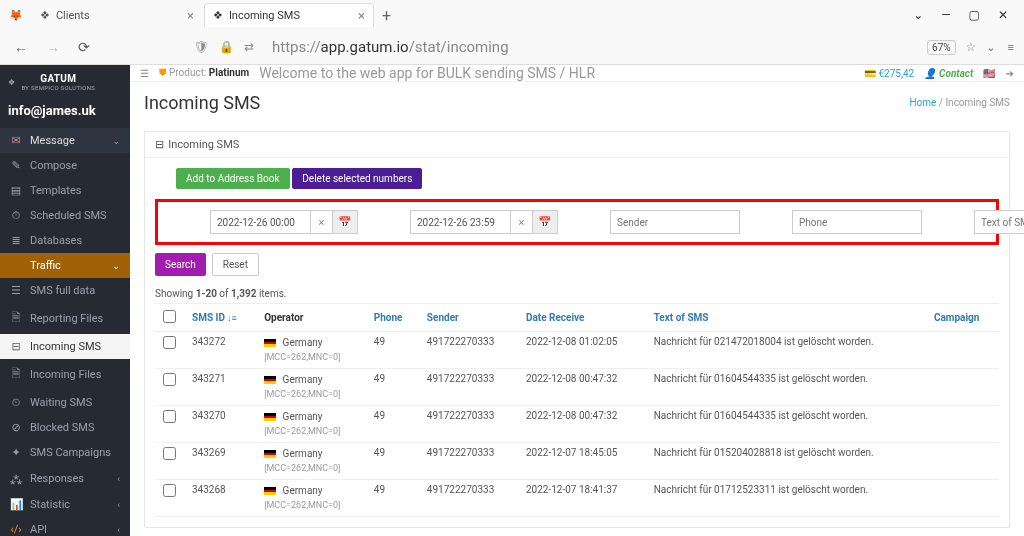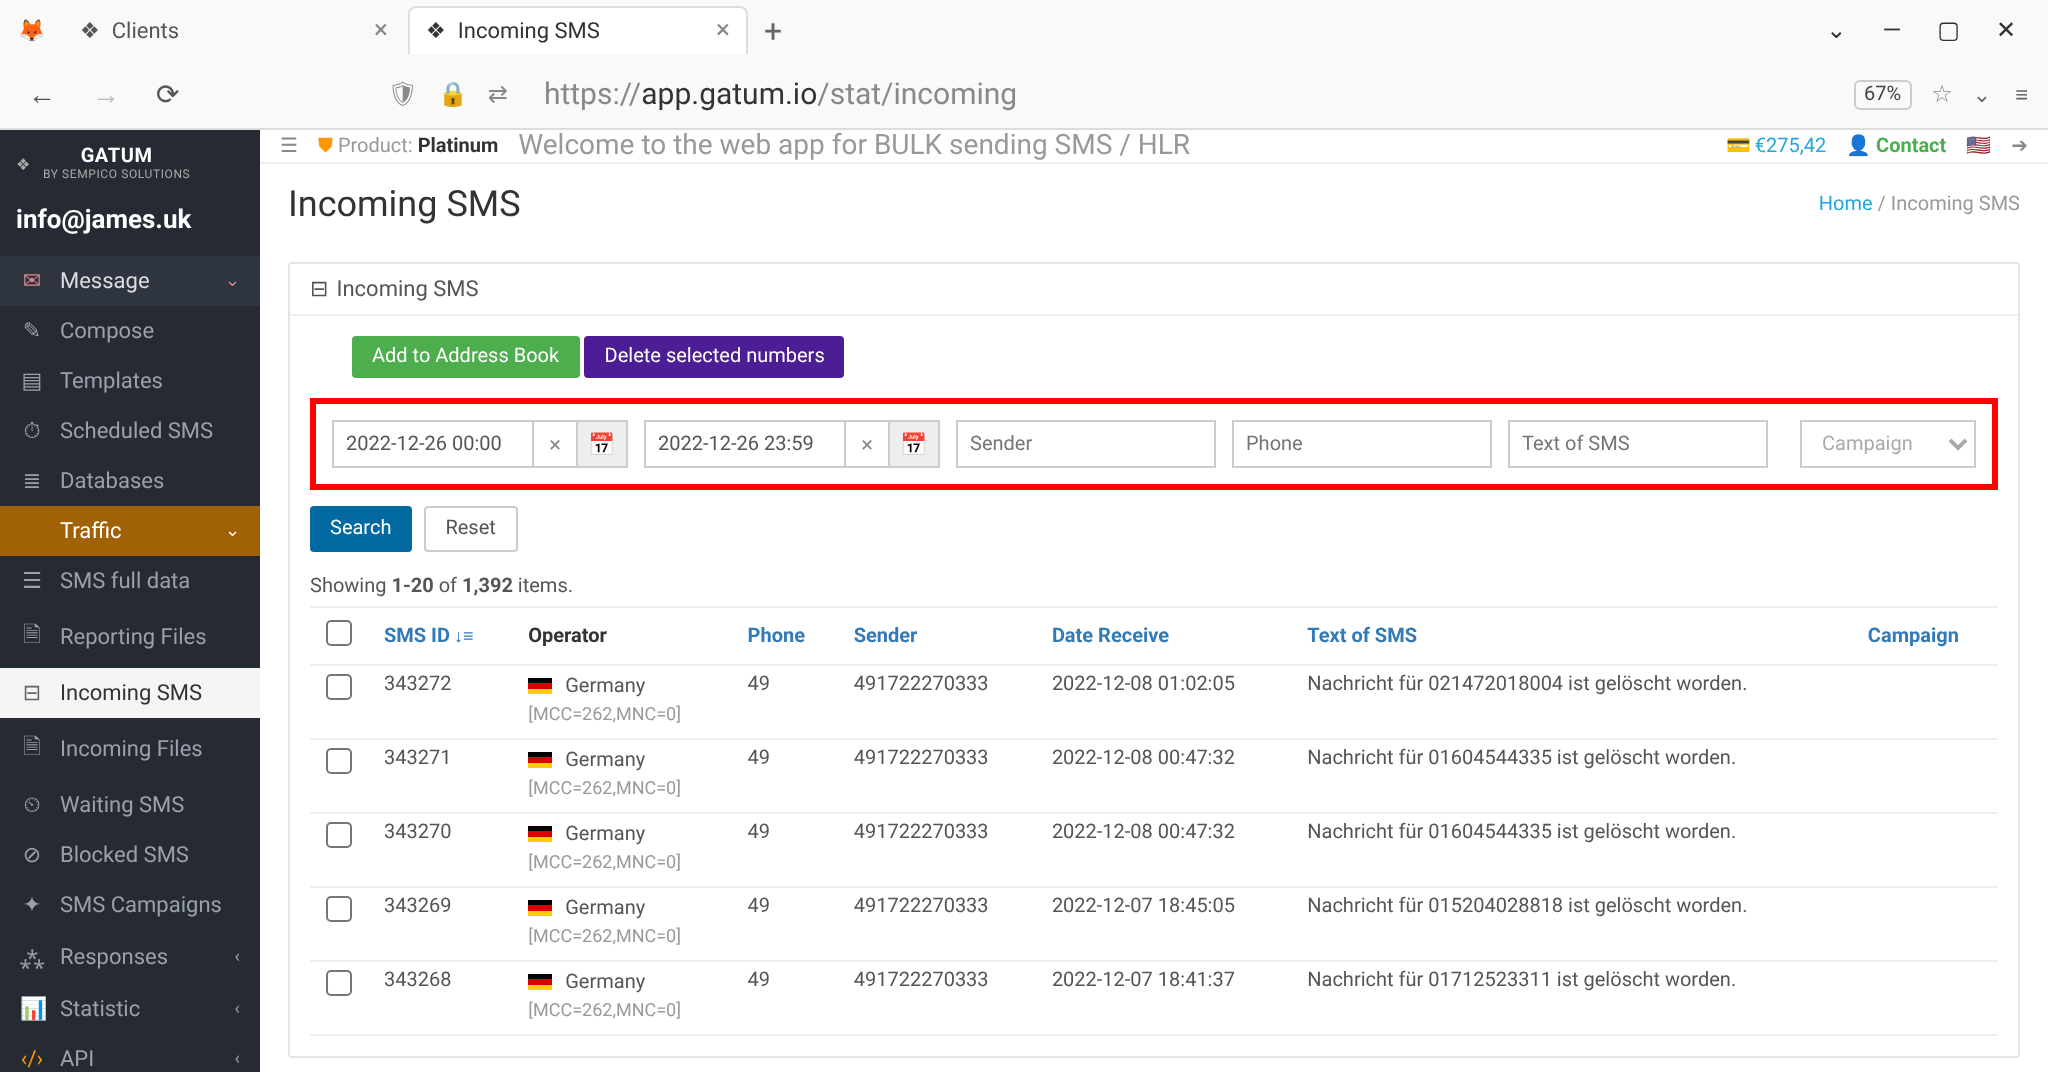--- a/index.html
+++ b/index.html
@@ -43,41 +43,41 @@
 
 .main { flex:1; display:flex; flex-direction:column; background:#fff; overflow:hidden;}
 .topbar { height:26px; border-bottom:1px solid #eee; display:flex; align-items:center; padding:0 10px; gap:10px; font-size:10px; background:#fff;}
 .burger { color:#888; cursor:pointer;}
 .prod { color:#999;}
 .prod b { color:#333; font-weight:bold;}
 .welcome { color:#999; font-size:14px;}
 .tb-right { margin-left:auto; display:flex; gap:10px; align-items:center;}
 .balance { color:#20a8d8; display:flex; align-items:center; gap:2px;}
 .balance::before{content:"💳"; font-size:10px;}
-.contact { color:#4caf50; font-weight:bold;}
+.contact { color:#4caf50; font-weight:bold;font-style:italic;}
 .flag-us { font-size:10px;}
 .logout { color:#888; cursor:pointer;}
 
 .page-head { display:flex; align-items:center; padding:10px 14px 8px; }
 .page-title { font-size:18px; color:#333; font-weight:normal;}
 .crumb { margin-left:auto; font-size:10px; color:#999;}
 .crumb a { color:#20a8d8; text-decoration:none;}
 .blue-line { height:2px; background:#17a2b8; margin:0 14px;}
 
 .panel { margin:10px 14px; border:1px solid #e5e5e5; border-radius:2px; background:#fff;}
 .panel-head { padding:6px 10px; border-bottom:1px solid #eee; color:#555; font-size:11px; display:flex; align-items:center; gap:4px;}
 .panel-body { padding:10px;}
 .btn { display:inline-block; padding:5px 10px; border:none; border-radius:2px; font-size:10px; color:#fff; cursor:pointer;}
 .btn-green { background:#4cae4c;margin-left:21px;}
 .btn-red { background:#4c1d95;}
-.btn-blue { background:#0369a1;}
+.btn-blue { background:#a21caf;}
 .btn-grey { background:#fff; color:#555; border:1px solid #ccc;}
 
 .filter-box { border:3px solid #ff0000; padding:8px; margin:10px 0 0; display:flex; gap:8px; align-items:center;}
-.fld { height:24px; border:1px solid #ccc; padding:0 6px; font-size:10px; background:#fff; color:#555;}
+.fld { height:24px; border:1px solid #ccc; padding:0 6px; font-size:10px; background:#fff; color:#555;margin-left:44px;}
 .date-grp { display:flex; align-items:center; }
 .date-grp .fld { width:100px; border-right:none;}
 .date-grp .x { width:22px; height:24px; border:1px solid #ccc; border-right:none; display:flex; align-items:center; justify-content:center; color:#888; background:#fff; cursor:pointer;}
 .date-grp .cal { width:26px; height:24px; border:1px solid #ccc; background:#eee; display:flex; align-items:center; justify-content:center; color:#666; cursor:pointer;}
 .fld.sender{ width:130px;}
 .fld.phone{ width:130px;}
 .fld.text{ width:130px;}
 .fld.camp{ width:120px; color:#aaa; background:#fff;}
 .filter-spacer{ flex:1;}
 

